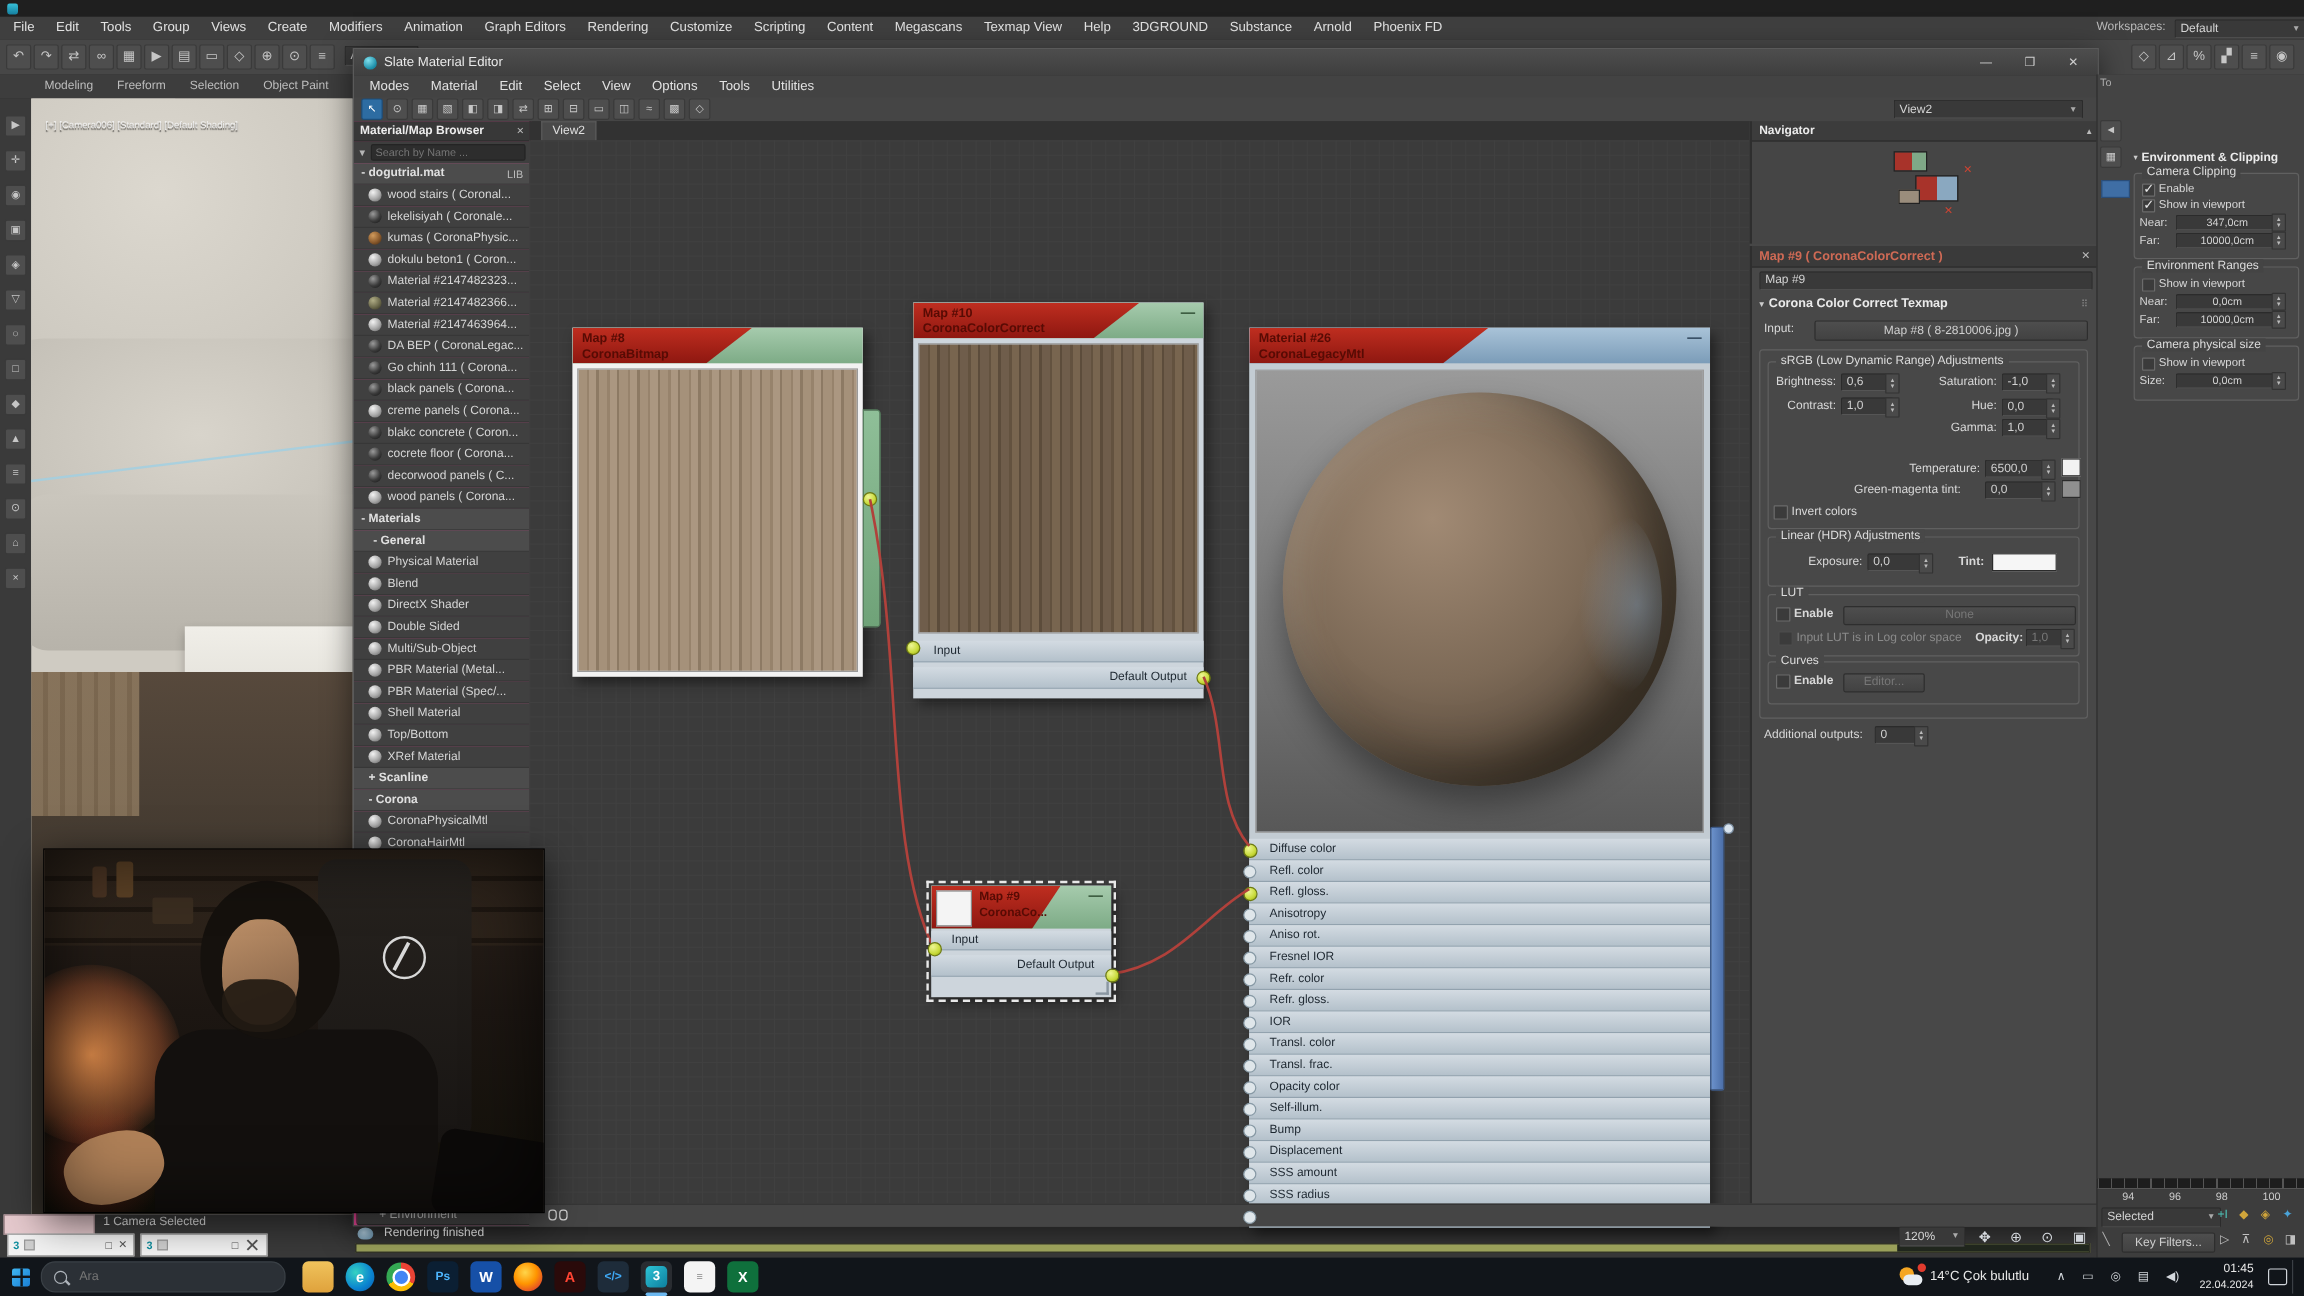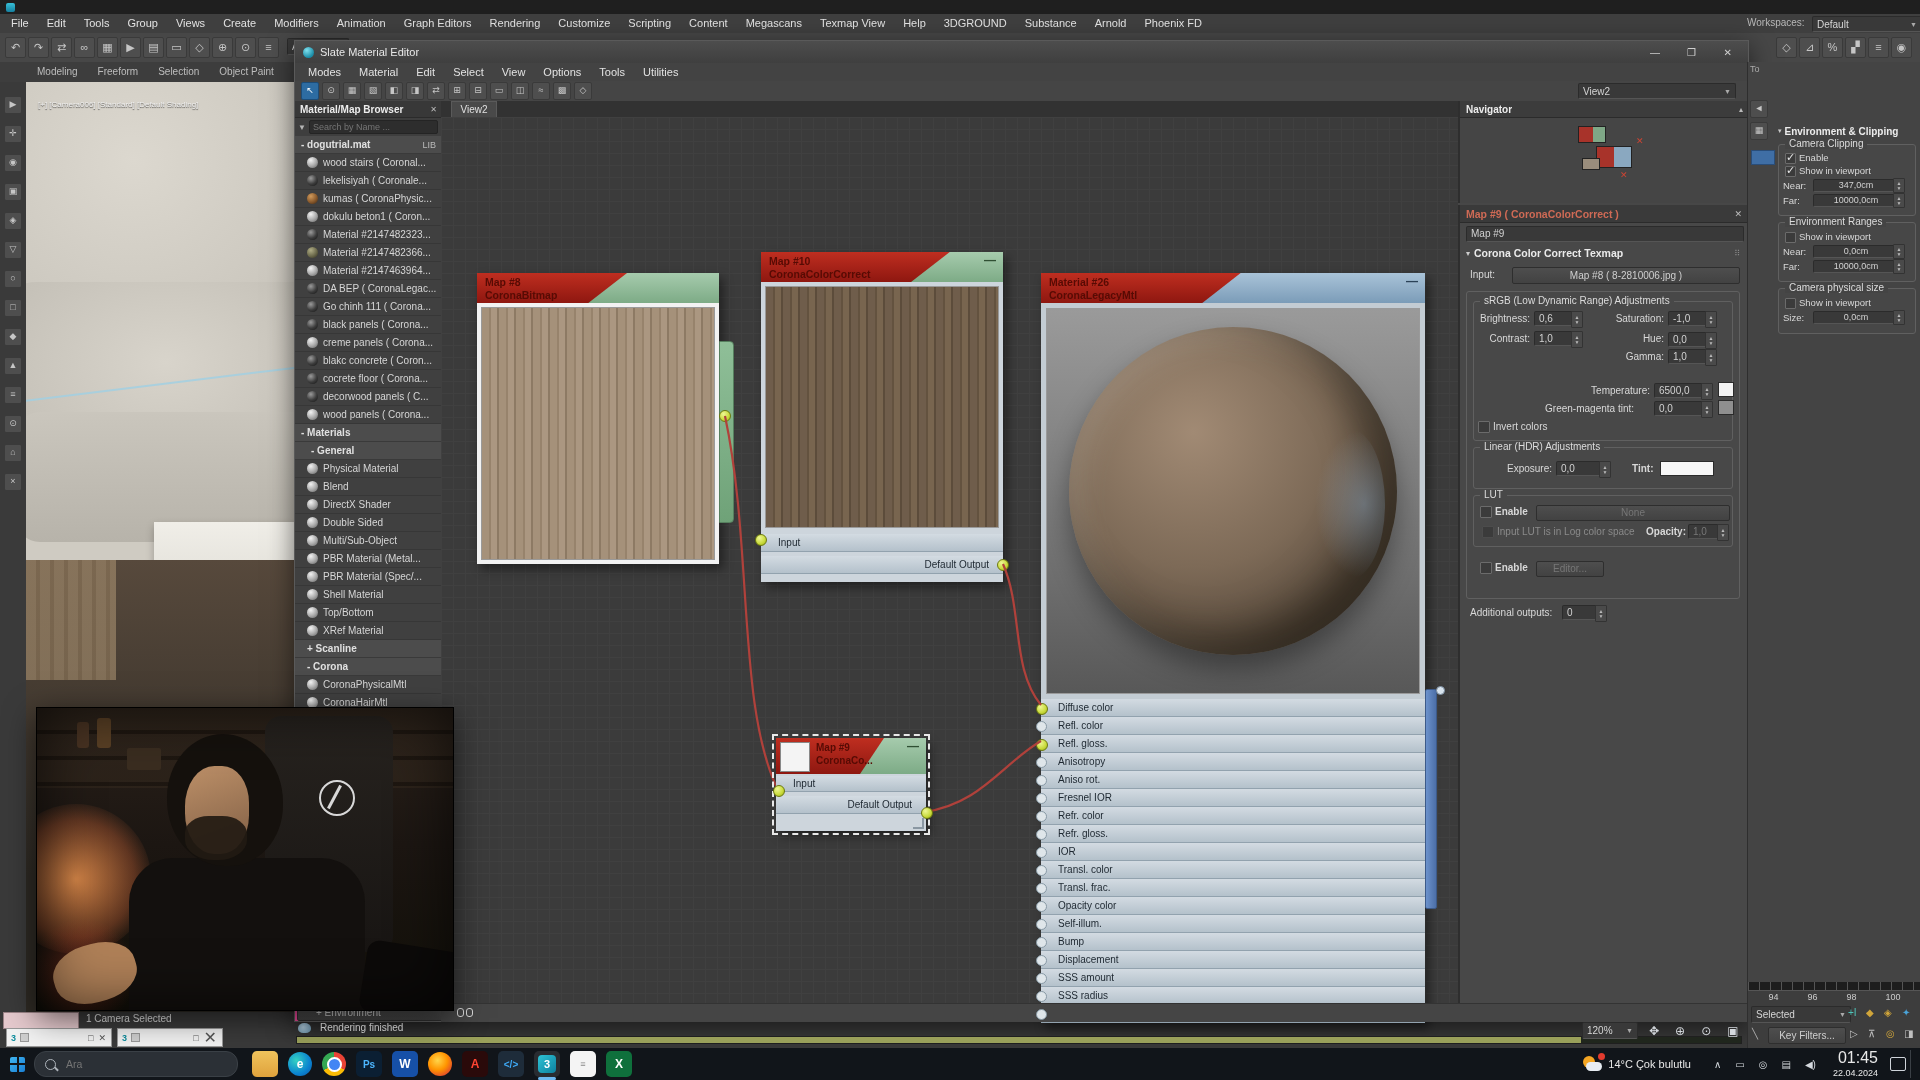--- a/index.html
+++ b/index.html
@@ -680,20 +680,23 @@
       <div class="btn dim" data-name="lut-file-button" style="position:absolute;left:76px;top:300px;width:192px;height:14px;line-height:14px;"><span>None</span></div>
       <span class="cb dim" data-name="lut-log-checkbox" style="position:absolute;left:22px;top:321px;"></span>
       <span class="plabel" data-name="lut-log-label" style="position:absolute;left:37px;top:321px;color:#8a8a8a;">Input LUT is in Log color space</span>
       <span class="plabel" data-name="lut-opacity-label" style="position:absolute;left:186px;top:321px;font-weight:bold;">Opacity:</span>
       <div class="fld dim" data-name="lut-opacity-field" style="position:absolute;left:228px;top:319px;width:26px;"><span>1,0</span></div>
       <span class="sp" data-name="lut-opacity-spinner" style="position:absolute;left:257px;top:319px;">
           <span>▲</span>
           <span>▼</span>
         </span>
 
+      <div class="grp" data-name="curves-group" style="left:13px;top:346px;width:258px;height:34px;">
+        <span class="glabel" data-name="curves-group-label">Curves</span>
+      </div>
       <span class="cb" data-name="curves-enable-checkbox" style="position:absolute;left:20px;top:357px;"></span>
       <span class="plabel" data-name="curves-enable-label" style="position:absolute;left:35px;top:357px;font-weight:bold;">Enable</span>
       <div class="btn dim" data-name="curves-editor-button" style="position:absolute;left:76px;top:356px;width:66px;height:14px;line-height:14px;"><span>Editor...</span></div>
 
       <span class="plabel" data-name="additional-outputs-label" style="position:absolute;left:10px;top:402px;">Additional outputs:</span>
       <div class="fld" data-name="additional-outputs-field" style="position:absolute;left:102px;top:400px;width:30px;"><span>0</span></div>
       <span class="sp" data-name="additional-outputs-spinner" style="position:absolute;left:135px;top:400px;">
           <span>▲</span>
           <span>▼</span>
         </span>
@@ -878,21 +881,21 @@
         <span data-name="weather-cloud" style="position:absolute;left:4px;top:7px;width:16px;height:9px;border-radius:8px;background:#e8edf2;"></span>
         <span data-name="weather-badge" style="position:absolute;right:-1px;top:-2px;width:7px;height:7px;border-radius:50%;background:#e23b2e;"></span>
       </span>
       <span data-name="weather-text" style="font-size:11px;color:#e8e8e8;margin-right:14px;white-space:nowrap;">14°C  Çok bulutlu</span>
       <span class="trayico" data-name="tray-expand-icon">∧</span>
       <span class="trayico" data-name="tray-device-icon">▭</span>
       <span class="trayico" data-name="tray-mic-icon">◎</span>
       <span class="trayico" data-name="tray-display-icon">▤</span>
       <span class="trayico" data-name="tray-volume-icon">◀)</span>
       <span data-name="clock" style="text-align:right;margin:0 8px 0 8px;line-height:1.25;">
-        <div data-name="clock-time" style="font-size:16px;color:#e8e8e8;">01:45</div>
+        <div data-name="clock-time" style="font-size:10px;color:#e8e8e8;">01:45</div>
         <div data-name="clock-date" style="font-size:9px;color:#e8e8e8;">22.04.2024</div>
       </span>
       <span data-name="notification-center-icon" style="width:14px;height:12px;border:1.5px solid #cfd4da;border-radius:2px;display:inline-block;"></span>
       <span data-name="show-desktop-edge" style="width:3px;height:28px;border-left:1px solid #3a3f45;display:inline-block;"></span>
     </div>
   </div>
 
 </div>
 
 </body></html>

